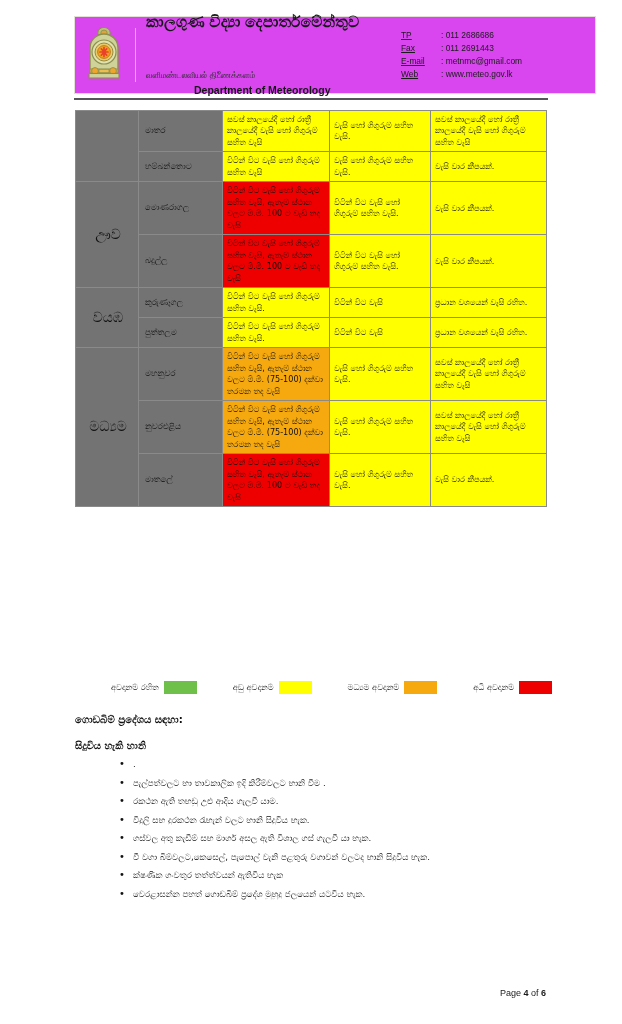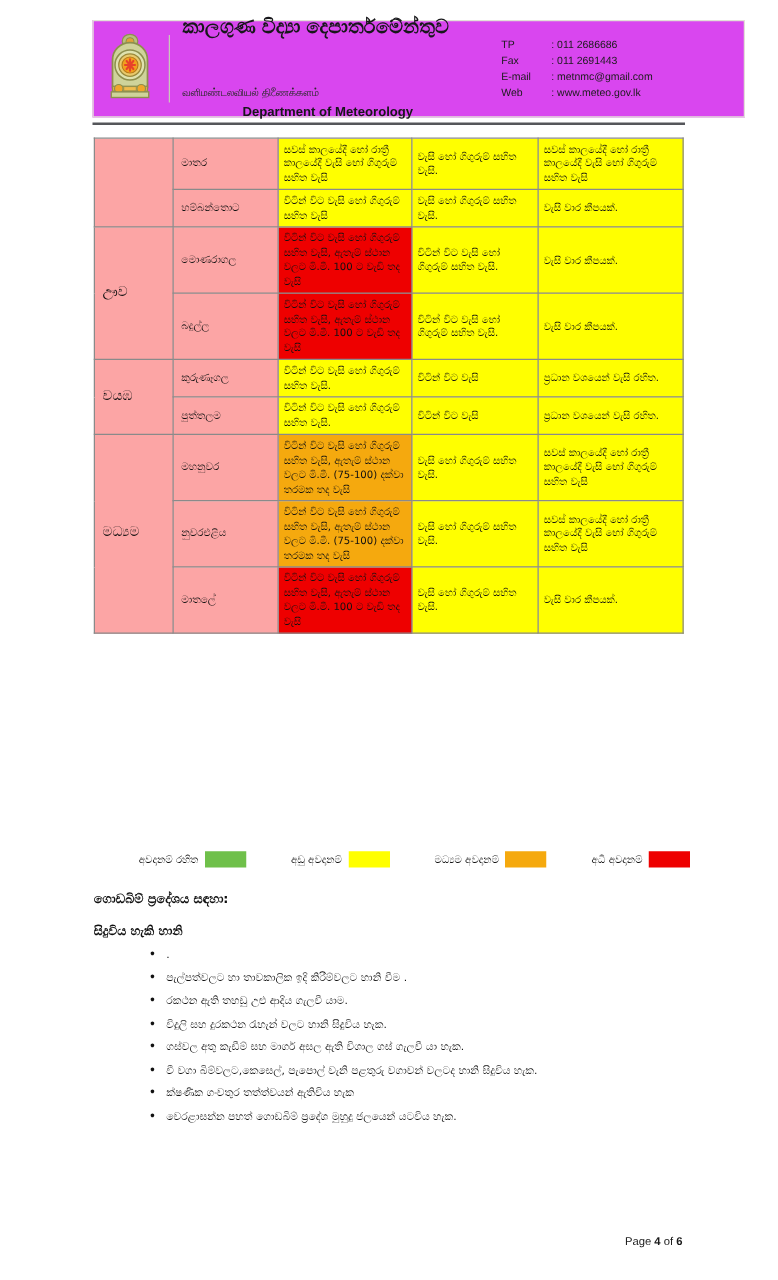--- a/index.html
+++ b/index.html
@@ -24,49 +24,49 @@
   }
   .crest-wrap{width:58px;height:72px;display:flex;align-items:center;justify-content:center;flex:0 0 auto;}
   .crest{width:38px;height:58px;display:block;}
   .hdr-divider{width:1px;height:54px;background:#c9c6bb;margin:0 10px 0 2px;flex:0 0 auto;}
   .hdr-names{flex:1 1 auto;display:flex;flex-direction:column;justify-content:center;gap:1px;}
   .nm-si{font-size:15.5px;font-weight:700;letter-spacing:.2px;line-height:1.15;color:#17171a;}
   .nm-ta{font-size:8.5px;line-height:1.15;color:#2b2b2b;font-family:"DejaVu Sans",sans-serif;margin-top:39px;}
   .nm-en{font-size:10.5px;font-weight:700;line-height:1.2;color:#17171a;margin-top:2px;padding-left:48px;}
   .hdr-contact{flex:0 0 auto;width:190px;padding-right:4px;}
   .ct-row{display:flex;font-size:8.4px;line-height:1.55;color:#1b1b1b;}
-  .ct-k{width:40px;flex:0 0 auto;}
+  .ct-k{width:40px;flex:0 0 auto;text-decoration:underline;}
   .ct-v{flex:1 1 auto;}
   .hdr-rule{position:absolute;left:74px;top:98px;width:474px;height:2px;background:#55565a;}
 
   
   .wtable{
     position:absolute;left:75px;top:110px;width:471px;
     border-collapse:collapse;
     table-layout:fixed;
   }
   .wtable td{
     border:1px solid #8a8a8a;
     vertical-align:middle;
     padding:3px 4px;
     font-size:8.1px;
     line-height:1.42;
     font-family:"DejaVu Sans","Liberation Sans",sans-serif;
     box-sizing:border-box;
     word-wrap:break-word;
   }
-  td.c-prov{width:63px;background:#fff;text-align:left;padding-left:6px;font-size:11px;}
+  td.c-prov{width:63px;background:#fff;text-align:center;padding-left:6px;font-size:14px;}
   td.c-dist{width:84px;background:#fff;text-align:left;padding-left:6px;font-size:8.4px;}
   td.c-desc{width:107px;}
   td.c-day2{width:101px;}
   td.c-day3{width:116px;}
   td.lv-yellow{background:#ffff00;}
   td.lv-orange{background:#f5a90e;}
   td.lv-red{background:#ee0000;}
-  td.lv-white{background:#fca5a5;font-family:Liberation Serif, serif;}
+  td.lv-white{background:#737373;}
 
   
   .legend{
     position:absolute;left:75px;top:678px;width:471px;height:18px;
     display:flex;align-items:center;
   }
   .lg-item{display:flex;align-items:center;flex:1 1 0;justify-content:center;gap:5px;}
   .lg-label{font-size:8.2px;font-family:"DejaVu Sans","Liberation Sans",sans-serif;color:#111;white-space:nowrap;margin-left:36px;}
   .lg-sw{width:33px;height:13px;display:inline-block;}
 

